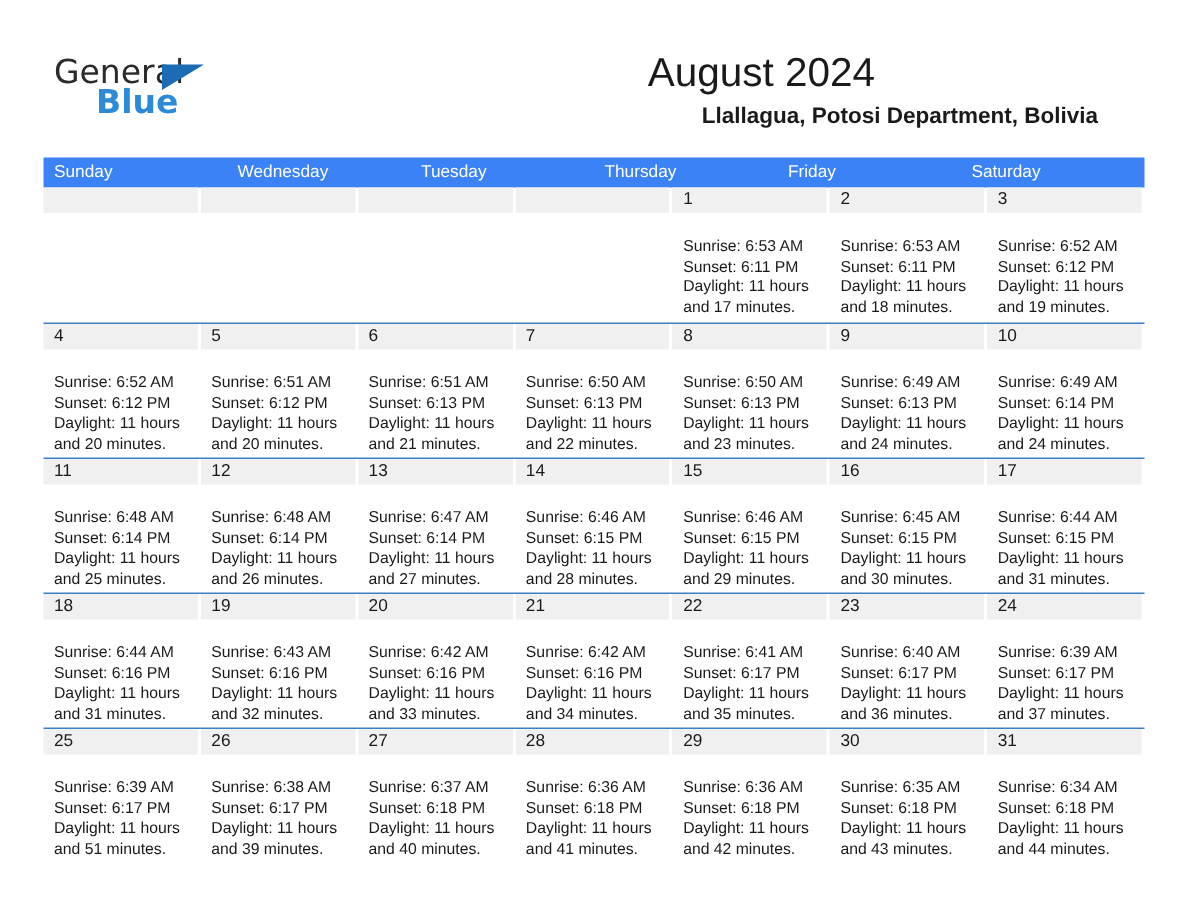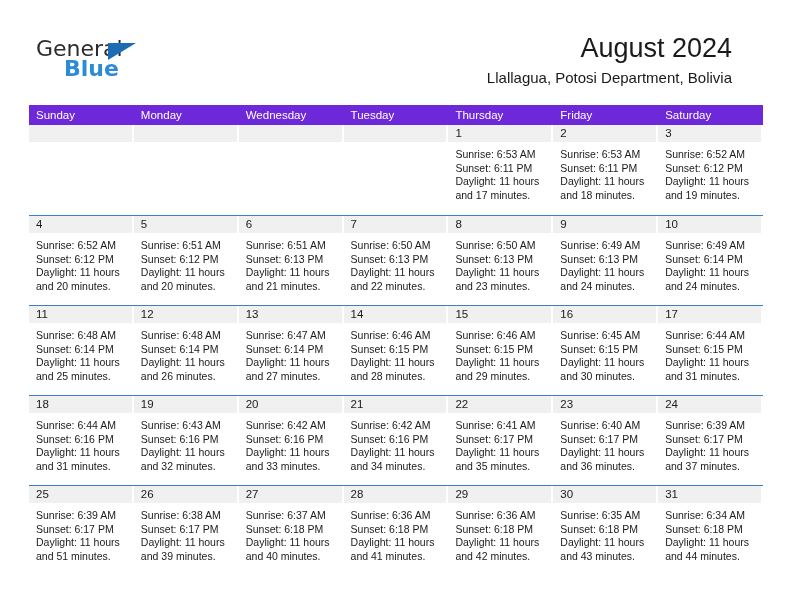--- a/index.html
+++ b/index.html
@@ -66,50 +66,50 @@
     color: #2d8ad6;
     font-family: "DejaVu Sans", sans-serif;
     font-weight: 700;
     line-height: 22px;
   }
 
   .title-block {
     position: absolute;
     right: 36px;
     top: 32px;
-    text-align: right;
   }
   .cal-title {
     font-size: 27px;
     color: #1a1a1a;
     font-weight: 400;
     line-height: 32px;
     white-space: nowrap;
   }
   .cal-subtitle {
     margin-top: 5px;
     font-size: 15px;
     color: #1a1a1a;
-    font-weight: 400;
+    font-weight: 700;
     line-height: 18px;
     white-space: nowrap;
+    margin-left: 36px;
   }
 
   
   .calendar {
     position: absolute;
     left: 29px;
     top: 105px;
     width: 734px;
   }
 
   .weekday-row {
     display: flex;
     width: 100%;
-    background: #6d28d9;
+    background: #3b82f6;
     height: 20px;
   }
   .weekday {
     flex: 1 1 0;
     font-size: 11.5px;
     color: #ffffff;
     line-height: 20px;
     padding-left: 7px;
     box-sizing: border-box;
     white-space: nowrap;
@@ -144,21 +144,21 @@
   .day-number {
     font-size: 11.5px;
     color: #1a1a1a;
     line-height: 17px;
     padding-left: 7px;
     display: block;
   }
 
   .day-details {
     padding-left: 7px;
-    padding-top: 6px;
+    padding-top: 16px;
     font-size: 10.5px;
     line-height: 13.6px;
     color: #1a1a1a;
   }
   .detail-line {
     white-space: nowrap;
   }
 
   .day-cell.empty .day-number-band {
     background: #f0f0f0;
@@ -180,21 +180,20 @@
     <div class="title-block">
       <div class="cal-title">August 2024</div>
       <div class="cal-subtitle">Llallagua, Potosi Department, Bolivia</div>
     </div>
 
   </div>
 
   <div class="calendar">
     <div class="weekday-row" id="weekday-row">
         <div class="weekday">Sunday</div>
-        <div class="weekday">Monday</div>
         <div class="weekday">Wednesday</div>
         <div class="weekday">Tuesday</div>
         <div class="weekday">Thursday</div>
         <div class="weekday">Friday</div>
         <div class="weekday">Saturday</div>
       </div>
     <div id="weeks-container">
         <div class="week-row first">
           <div class="day-cell empty">
             <div class="day-number-band">

